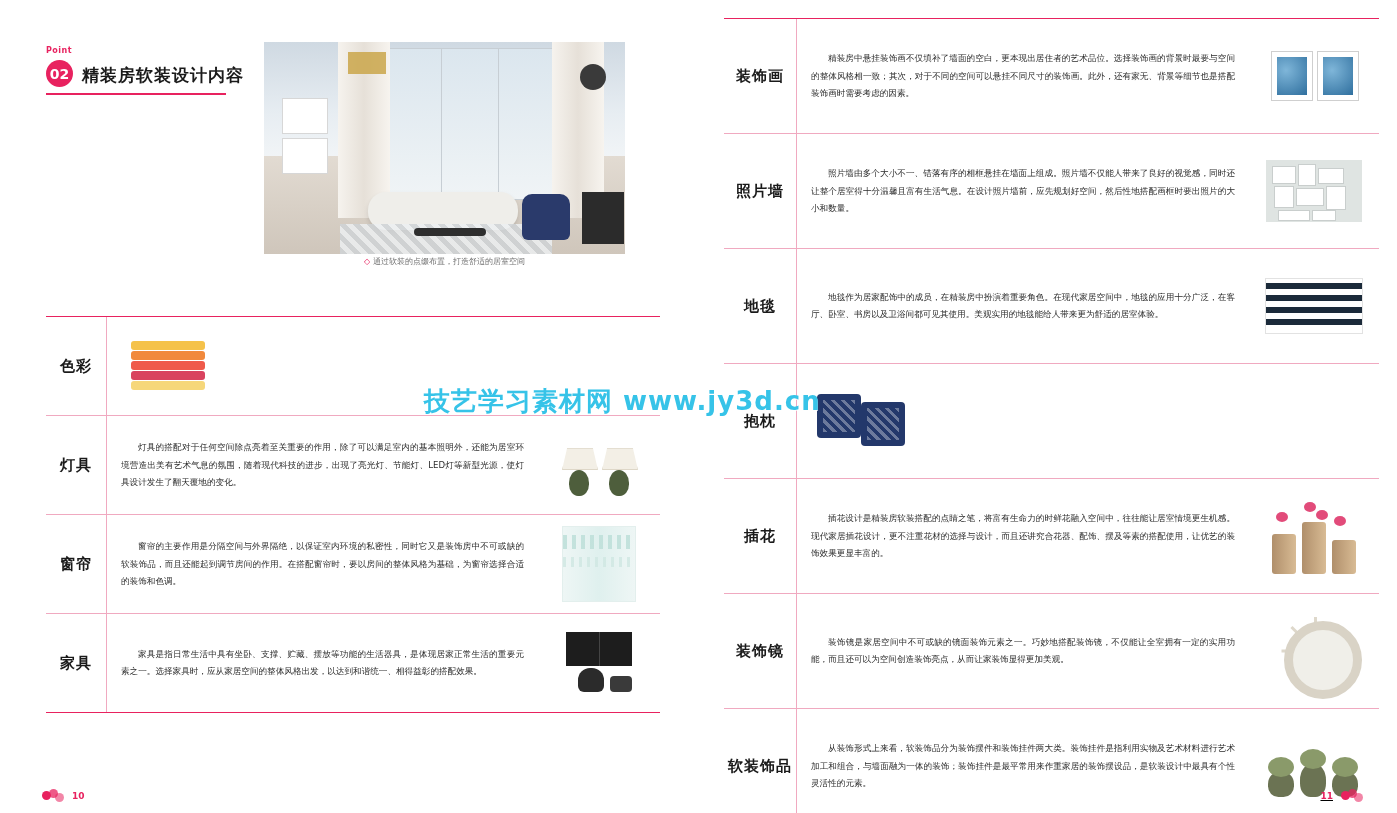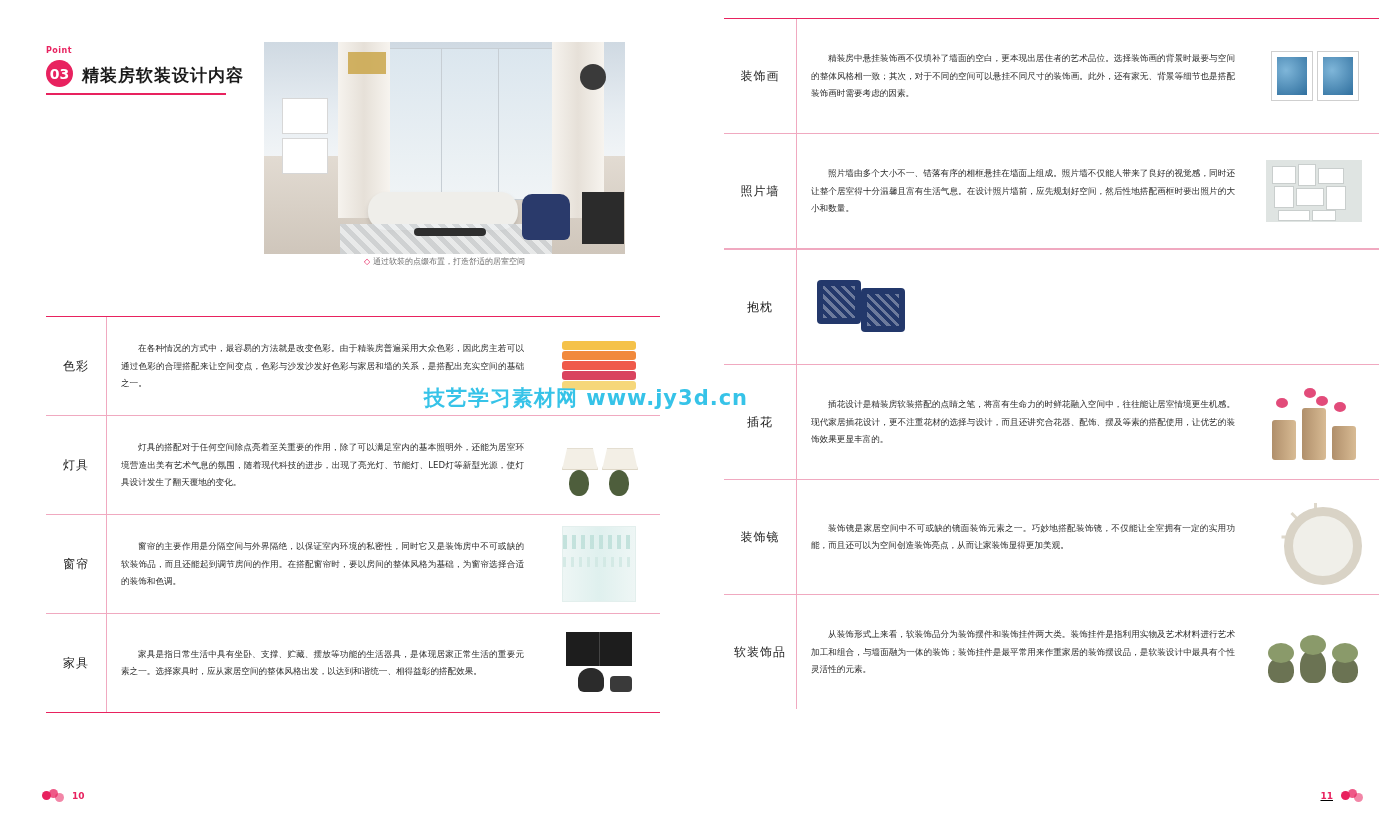--- a/index.html
+++ b/index.html
@@ -108,21 +108,21 @@
   .hero-cap .dot{color:#e8225f;margin-right:3px;}
 
   
   .tbl{position:absolute;border-collapse:collapse;}
   .tbl .row{display:flex;align-items:stretch;}
   .rowline{height:1px;background:#f0a9c0;}
   .rowline.top{background:#e8225f;height:1.2px;}
   .cell-label{
     width:60px;flex:0 0 60px;
     display:flex;align-items:center;justify-content:center;
-    font-size:12px;font-weight:normal;color:#1a1a1a;letter-spacing:1px;
+    font-size:15px;font-weight:bold;color:#1a1a1a;letter-spacing:1px;
   }
   .cell-vline{width:1px;flex:0 0 1px;background:#f0a9c0;}
   .cell-text{
     flex:1;
     display:flex;align-items:center;
     padding:0 14px;
     font-size:8.6px;line-height:2.0;color:#2b2b2b;text-align:justify;
   }
   .cell-text p{margin:0;text-indent:17px;}
   .cell-img{
@@ -201,35 +201,35 @@
   .pgnum{font-size:9px;color:#e8225f;font-weight:bold;}
   .flogo{width:22px;height:14px;position:relative;}
   .flogo i{position:absolute;width:9px;height:9px;border-radius:50%;background:#e8225f;}
   .flogo i:nth-child(1){left:0;top:2px;}
   .flogo i:nth-child(2){left:7px;top:0;opacity:.75;}
   .flogo i:nth-child(3){left:13px;top:4px;opacity:.55;}
 
   
   .wm{
     position:absolute;left:424px;top:384px;
-    font-size:21px;font-weight:bold;color:#36c3e8;
+    font-size:26px;font-weight:bold;color:#36c3e8;
     letter-spacing:1px;white-space:nowrap;
     text-shadow:0 1px 0 rgba(255,255,255,.9);
     pointer-events:none;
   }
 </style>
 </head>
 <body>
 
 <div class="spread">
 
   <div class="page page-left">
 
     <div class="point-label">Point</div>
-    <div class="sec-badge">03</div>
+    <div class="sec-badge">02</div>
     <div class="sec-title">精装房软装设计内容</div>
     <div class="title-rule"></div>
 
 
     <div class="hero">
       <div class="hero-sky"></div>
       <div class="hero-floor"></div>
       <div class="hero-glass"></div>
       <div class="hero-curtain l"></div>
       <div class="hero-curtain r"></div>
@@ -247,23 +247,20 @@
       <span class="dot">◇</span><span>通过软装的点缀布置，打造舒适的居室空间</span>
     </div>
 
     <div class="tbl" id="left-table">
 
       <div class="rowline top"></div>
 
       <div class="row">
         <div class="cell-label">色彩</div>
         <div class="cell-vline"></div>
-        <div class="cell-text">
-            <p>在各种情况的方式中，最容易的方法就是改变色彩。由于精装房普遍采用大众色彩，因此房主若可以通过色彩的合理搭配来让空间变点，色彩与沙发沙发好色彩与家居和墙的关系，是搭配出充实空间的基础之一。</p>
-          </div>
         <div class="cell-img">
           <div class="th towels">
             <i style="top:2px;background:#f5c24a"></i>
             <i style="top:12px;background:#f1893c"></i>
             <i style="top:22px;background:#ef5a4b"></i>
             <i style="top:32px;background:#d9435f"></i>
             <i style="top:42px;background:#f6d77a"></i>
           </div>
         </div>
       </div>
@@ -379,20 +376,35 @@
             <i style="left:30px;top:28px;width:26px;height:16px;"></i>
             <i style="left:60px;top:26px;width:18px;height:22px;"></i>
             <i style="left:12px;top:50px;width:30px;height:9px;"></i>
             <i style="left:46px;top:50px;width:22px;height:9px;"></i>
           </div>
         </div>
       </div>
 
       <div class="rowline"></div>
 
+      <div class="row">
+        <div class="cell-label">地毯</div>
+        <div class="cell-vline"></div>
+        <div class="cell-text">
+            <p>地毯作为居家配饰中的成员，在精装房中扮演着重要角色。在现代家居空间中，地毯的应用十分广泛，在客厅、卧室、书房以及卫浴间都可见其使用。美观实用的地毯能给人带来更为舒适的居室体验。</p>
+          </div>
+        <div class="cell-img">
+          <div class="th rug">
+            <i style="top:4px;"></i>
+              <i style="top:16px;"></i>
+              <i style="top:28px;"></i>
+              <i style="top:40px;"></i>
+          </div>
+        </div>
+      </div>
 
       <div class="rowline"></div>
 
       <div class="row">
         <div class="cell-label">抱枕</div>
         <div class="cell-vline"></div>
         <div class="cell-img">
           <div class="th pill">
             <i style="left:2px;top:4px;"></i>
             <i style="left:46px;top:12px;"></i>

